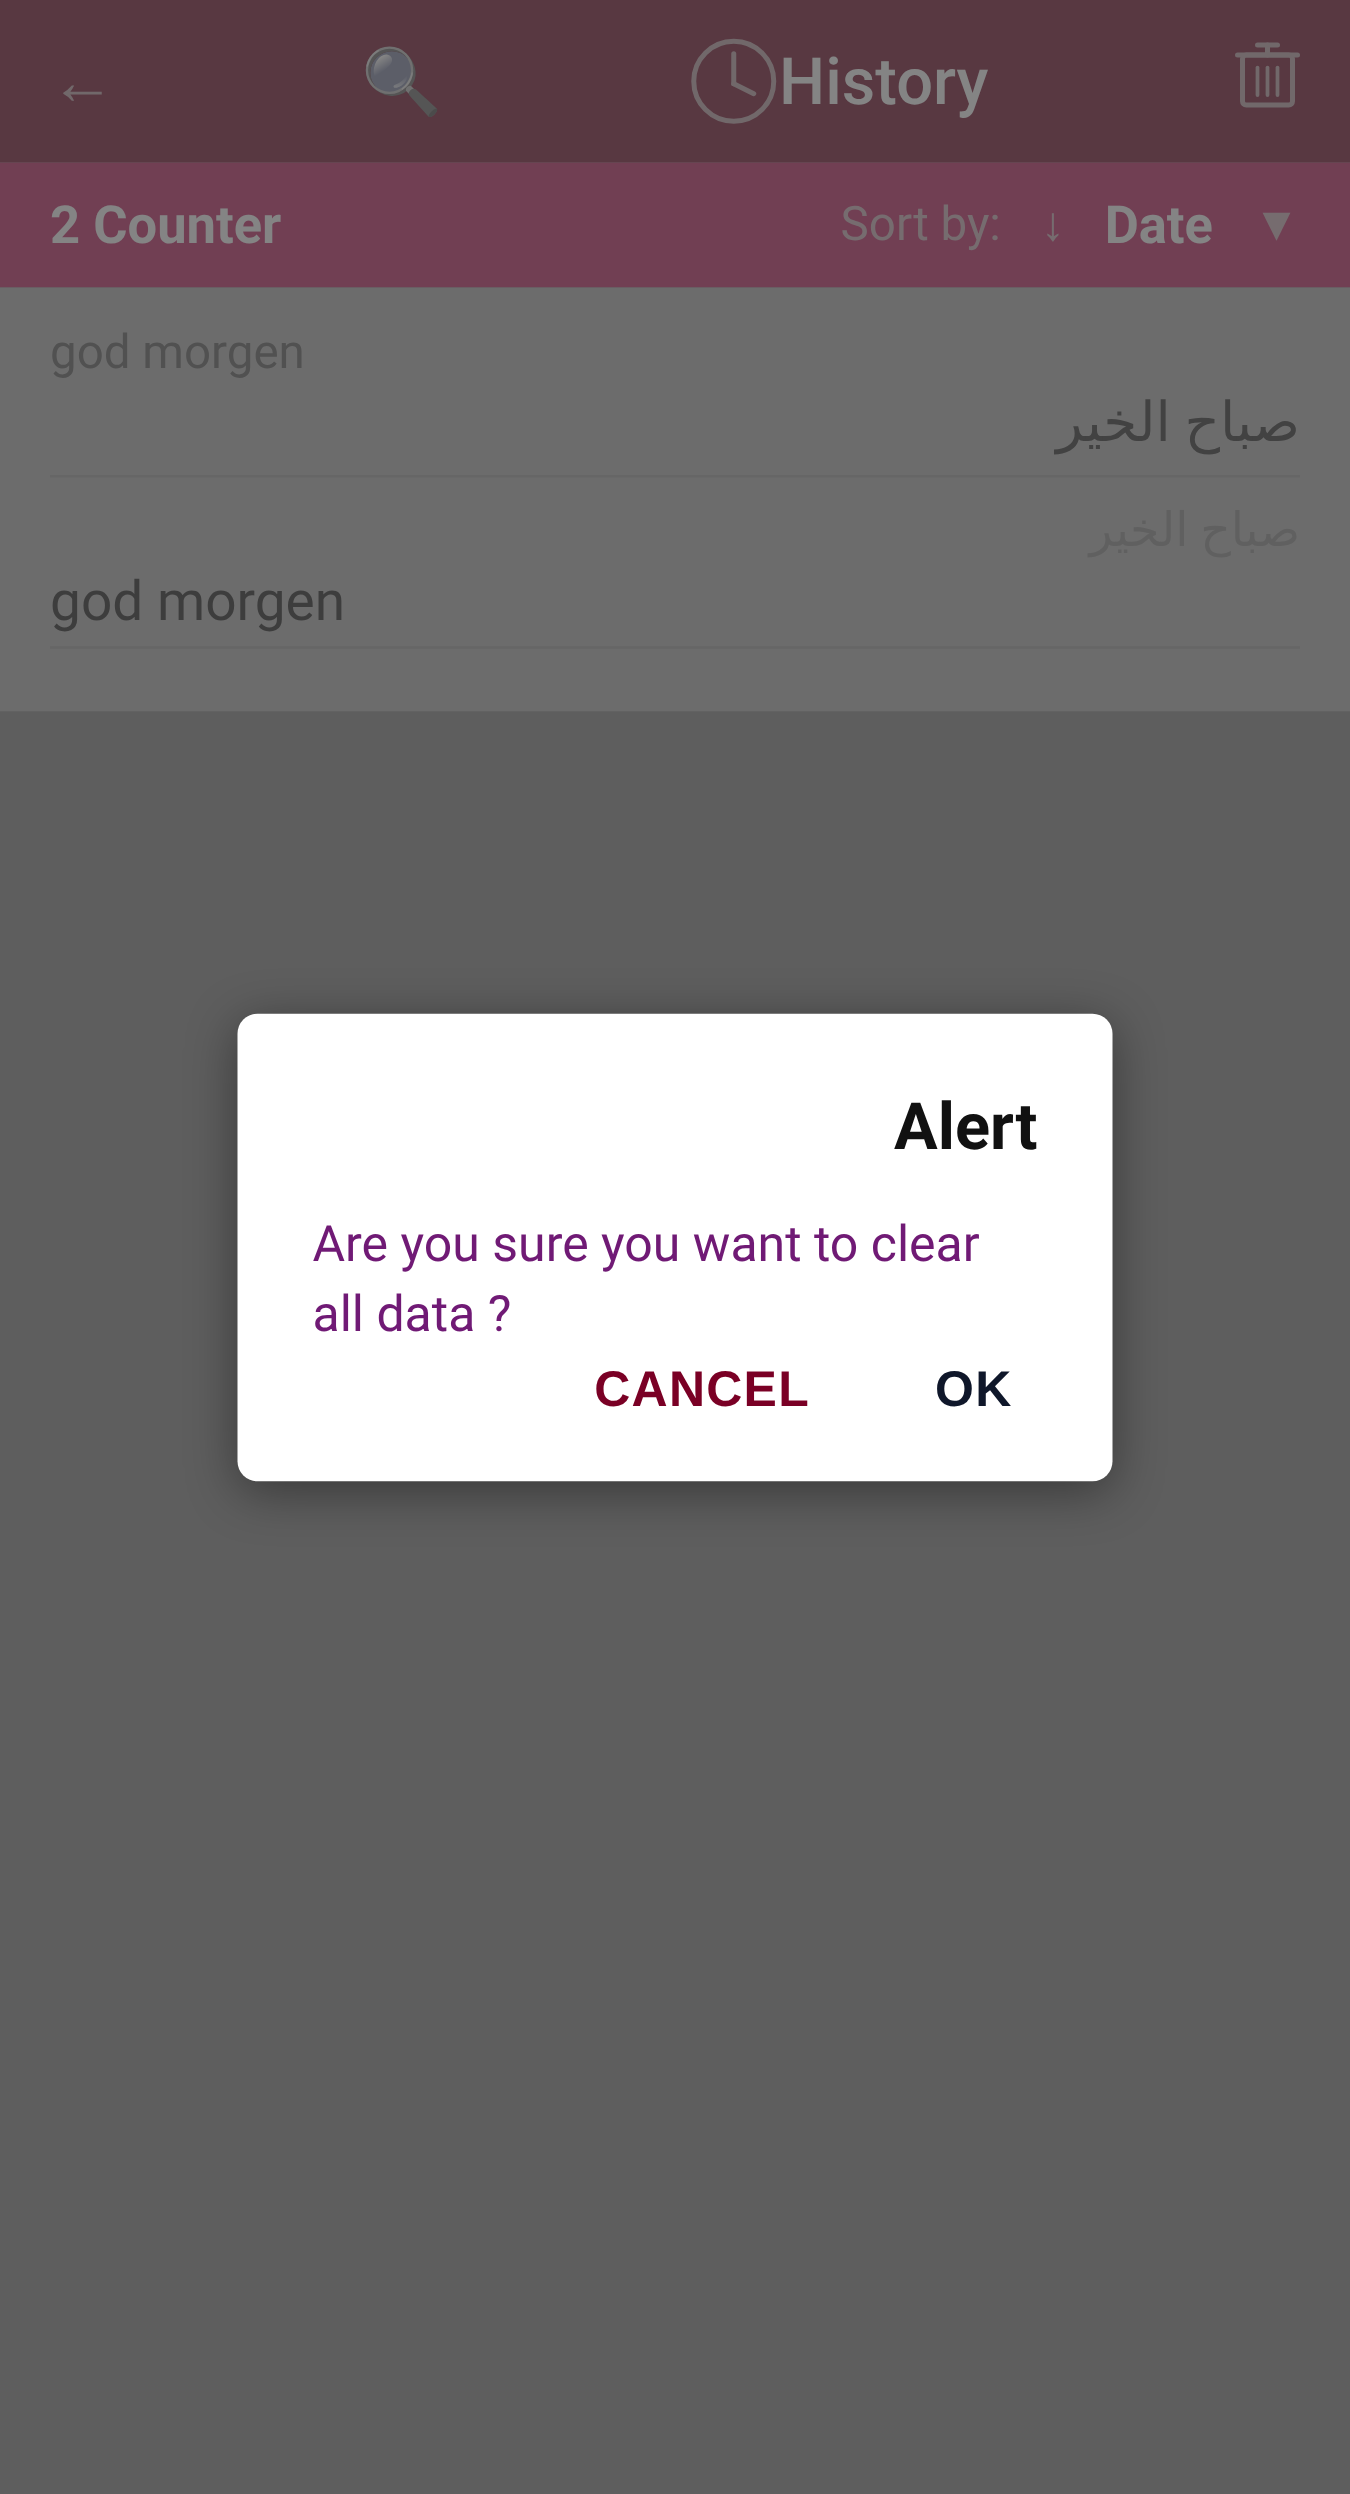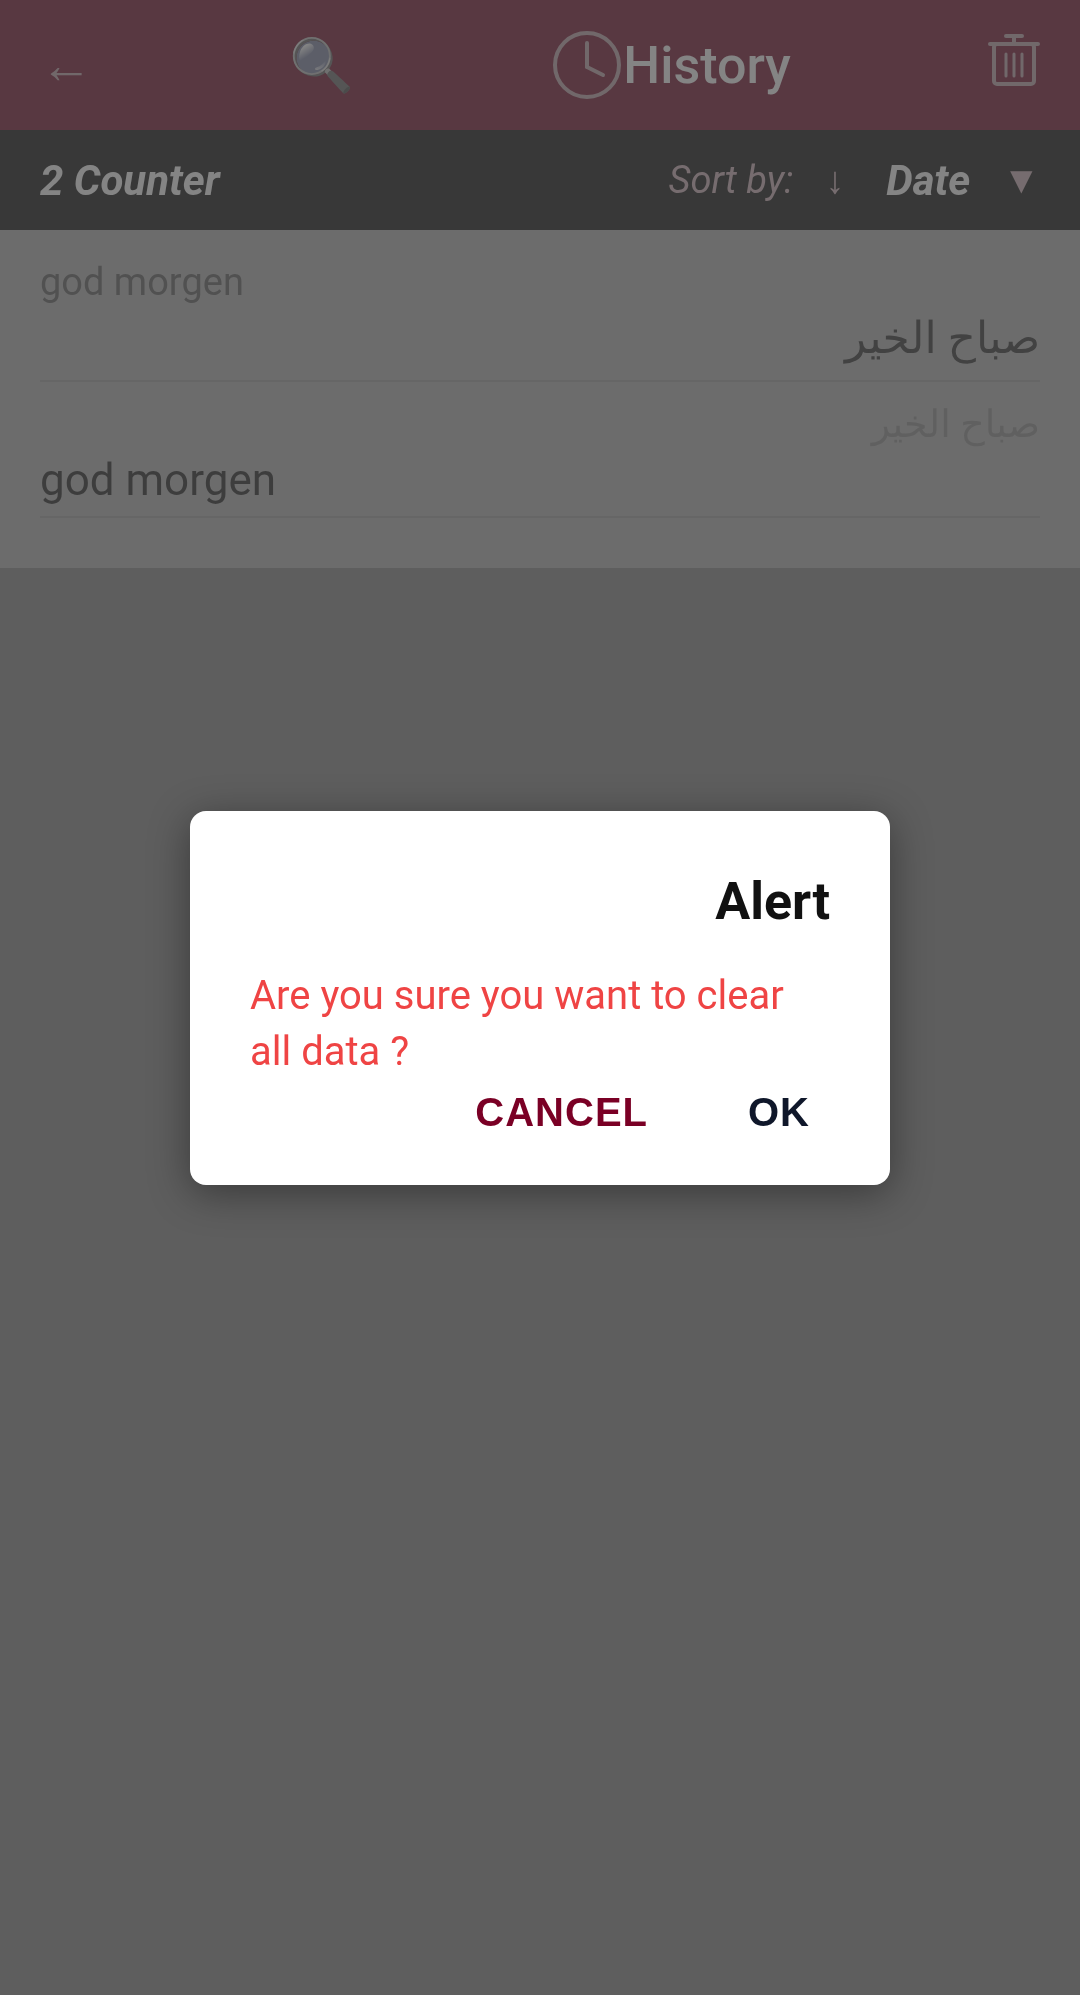--- a/index.html
+++ b/index.html
@@ -48,26 +48,25 @@
 
     .clock-icon {
       width: 72px;
       height: 72px;
     }
 
     
     .sub-header {
       width: 100%;
       height: 100px;
-      background-color: #000000;
+      background-color: #be185d;
       display: flex;
       align-items: center;
       justify-content: space-between;
       padding: 0 40px;
-      font-style: italic;
     }
 
     .counter-label {
       color: #ffffff;
       font-size: 42px;
       font-weight: 700;
     }
 
     .sort-section {
       display: flex;
@@ -82,21 +81,20 @@
 
     .sort-arrow {
       color: #d0b0b8;
       font-size: 38px;
     }
 
     .sort-date {
       color: #ffffff;
       font-size: 42px;
       font-weight: 700;
-      margin-left: 10px;
     }
 
     .sort-dropdown-arrow {
       color: #d0b0b8;
       font-size: 38px;
     }
 
     
     .content-area {
       width: 100%;
@@ -171,21 +169,21 @@
     .alert-title {
       font-size: 52px;
       font-weight: 700;
       color: #111111;
       margin-bottom: 36px;
       text-align: right;
     }
 
     .alert-message {
       font-size: 40px;
-      color: #ef4444;
+      color: #701a75;
       line-height: 1.4;
     }
 
     .alert-buttons {
       display: flex;
       justify-content: flex-end;
       gap: 60px;
       align-items: flex-start;
     }
 

